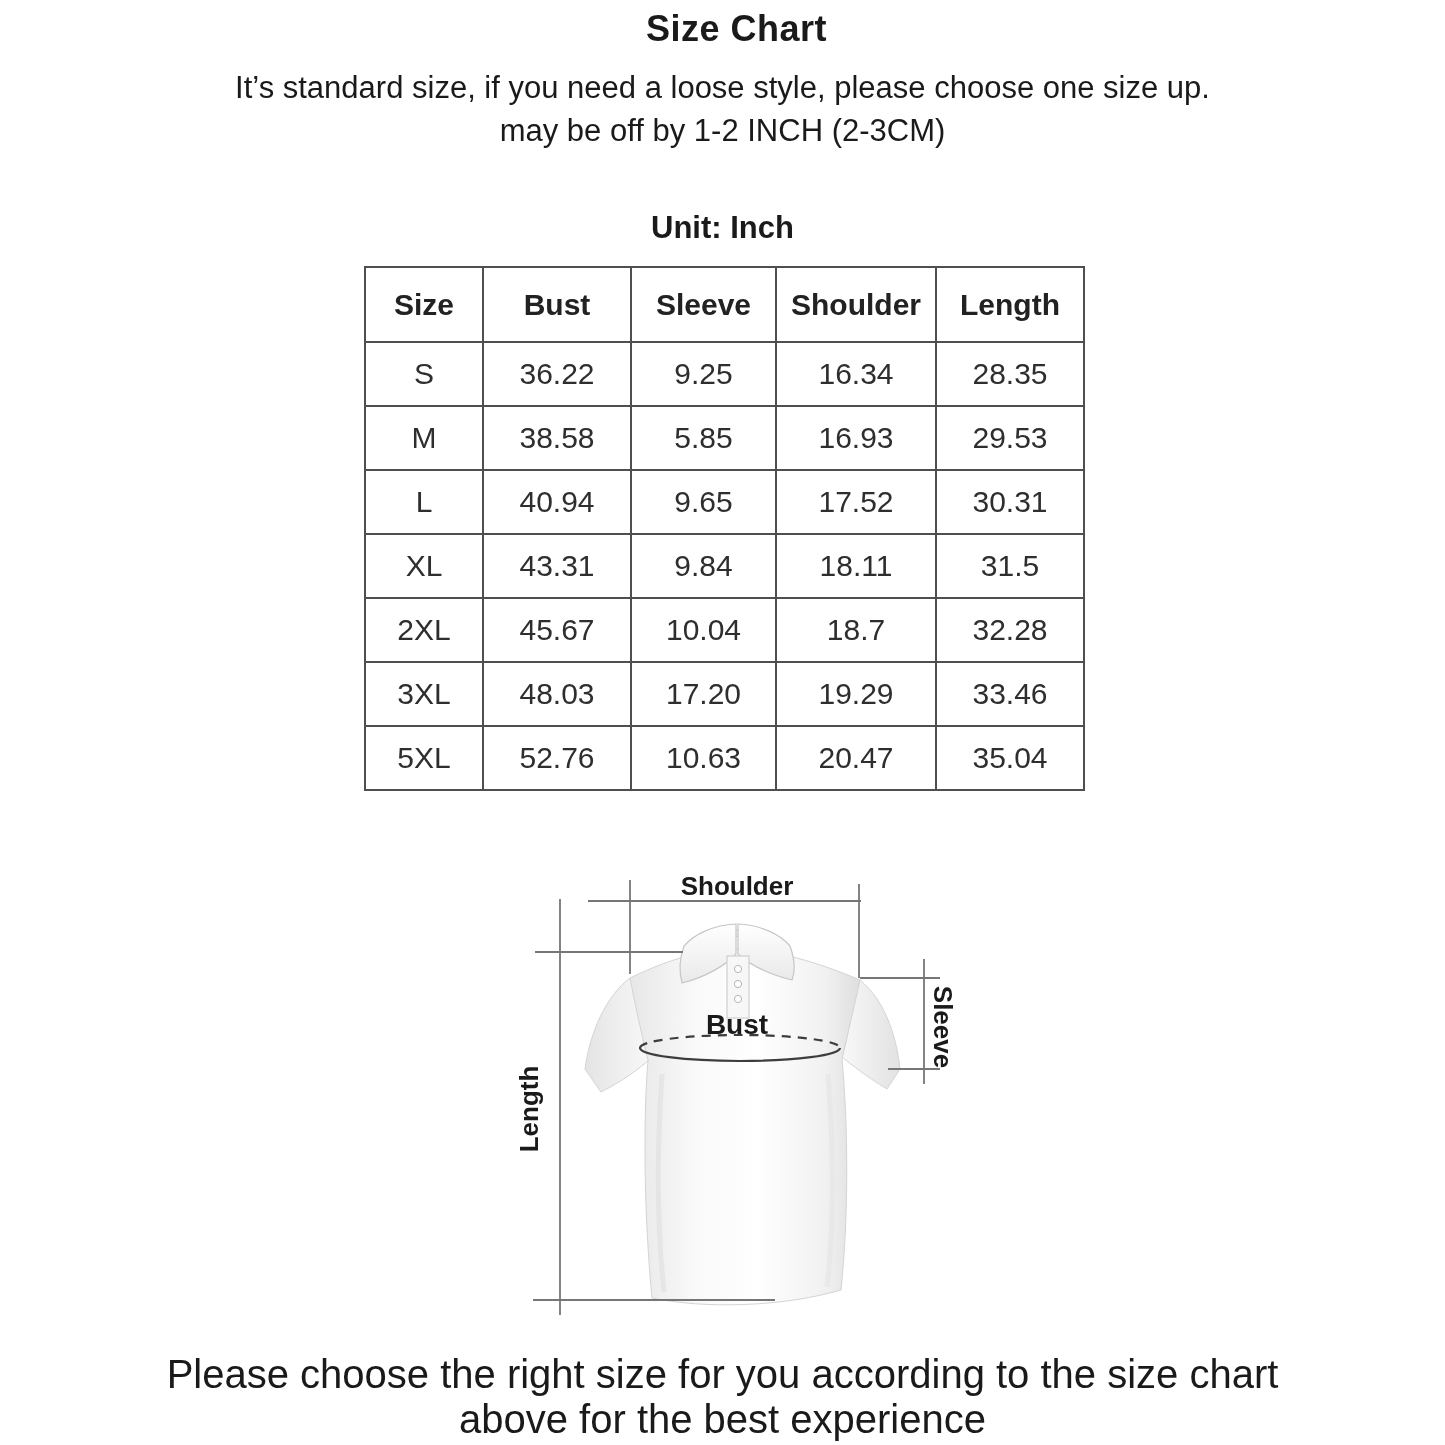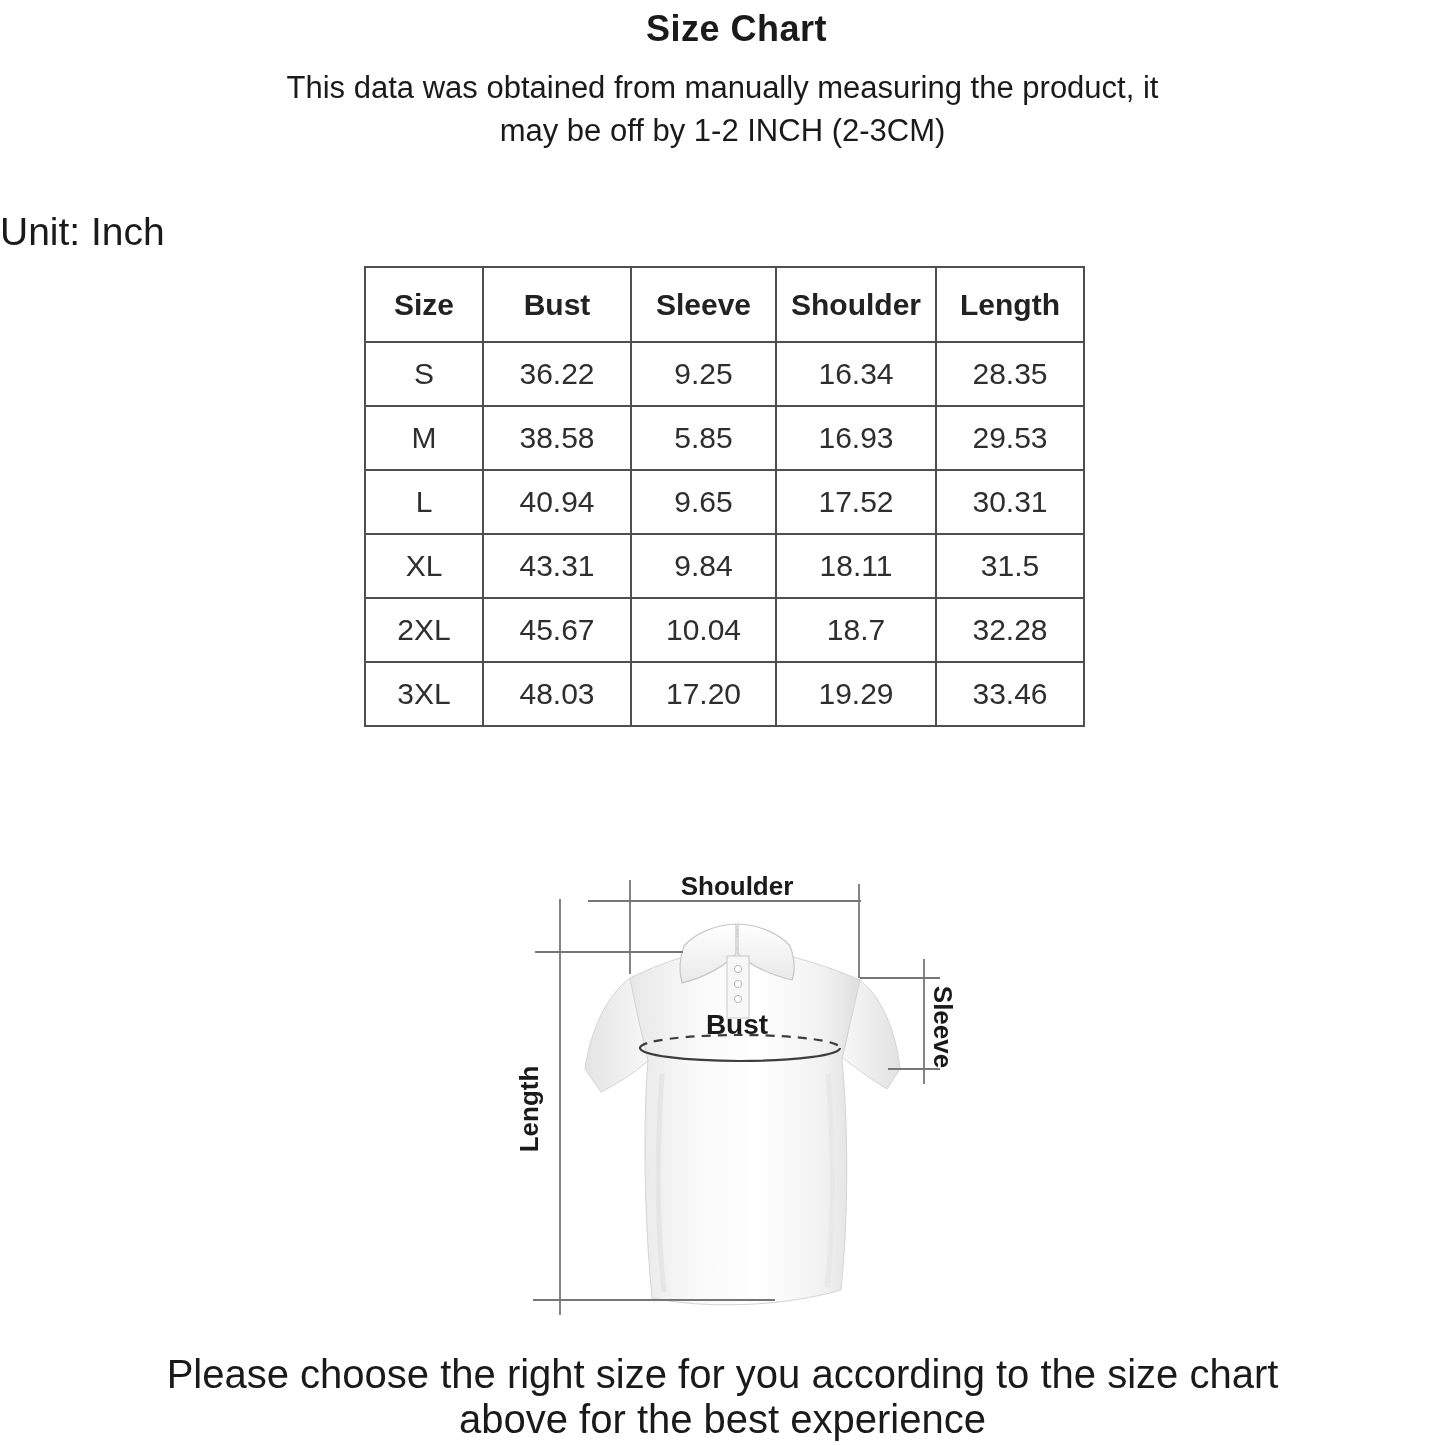--- a/index.html
+++ b/index.html
@@ -20,21 +20,21 @@
   .title{
     position:absolute;top:8px;left:0;width:100%;
     text-align:center;font-size:36px;font-weight:700;letter-spacing:0.5px;margin-left:14px;
   }
   .intro{
     position:absolute;top:66px;left:0;width:100%;
     text-align:center;font-size:31px;line-height:43px;font-weight:400;
   }
   .unit{
     position:absolute;top:210px;left:0;width:100%;
-    font-size:39px;font-weight:400;
+    text-align:center;font-size:31px;font-weight:700;
   }
   .size-table{
     position:absolute;left:364px;top:266px;
     border-collapse:collapse;table-layout:fixed;width:719px;
     font-size:30px;color:var(--table-text);text-align:center;
   }
   .size-table th,.size-table td{
     border:2px solid var(--table-border);
     padding:12px;vertical-align:middle;
   }
@@ -57,21 +57,21 @@
   }
 </style>
 </head>
 <body>
 
 <div class="page">
 
   <div class="title">Size Chart</div>
 
   <div class="intro">
-    <div>This data was obtained from manually measuring the product, it</div>
+    <div>It’s standard size, if you need a loose style, please choose one size up.</div>
     <div>may be off by 1-2 INCH (2-3CM)</div>
   </div>
 
   <div class="unit">Unit: Inch</div>
 
   <table class="size-table">
     <colgroup>
       <col style="width:118px">
         <col style="width:148px">
         <col style="width:145px">
@@ -122,20 +122,27 @@
           <td>10.04</td>
           <td>18.7</td>
           <td>32.28</td>
         </tr>
         <tr>
           <td>3XL</td>
           <td>48.03</td>
           <td>17.20</td>
           <td>19.29</td>
           <td>33.46</td>
+        </tr>
+        <tr>
+          <td>5XL</td>
+          <td>52.76</td>
+          <td>10.63</td>
+          <td>20.47</td>
+          <td>35.04</td>
         </tr>
       </tbody>
   </table>
 
   <svg class="diagram" viewBox="0 0 500 465" xmlns="http://www.w3.org/2000/svg">
     <defs>
       <linearGradient id="gBody" x1="0" y1="0" x2="1" y2="0">
         <stop offset="0" stop-color="#e7e7e7"></stop>
         <stop offset="0.28" stop-color="#f9f9f9"></stop>
         <stop offset="0.55" stop-color="#ffffff"></stop>

